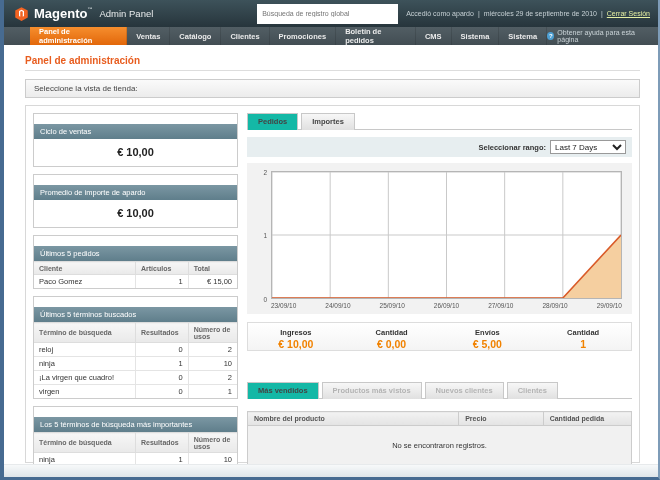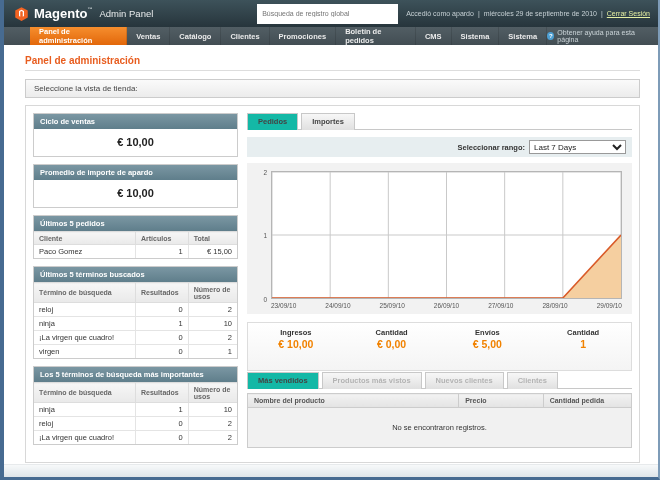--- a/index.html
+++ b/index.html
@@ -42,21 +42,21 @@
                     display:flex; align-items:center; gap:4px; }
   select { font-size:8px; height:14px; border:1px solid #999; background:#fff; color:#222; }
 
   .dashboard-container { width:615px; height:358px; border:1px solid #d8d8d8; background:#fff;
                          padding:7px; display:flex; gap:9px; }
 
   
   .left-col { width:205px; display:flex; flex-direction:column; gap:7px; }
   .dash-box { border:1px solid #ccc; background:#fff; }
   .dash-box-head { background:linear-gradient(#7b97a3,#5f7e8b); color:#fff; font-size:7.5px;
-                   font-weight:bold; padding:3px 6px; }
+                   font-weight:normal; padding:3px 6px;margin-top:10px; }
   .dash-box-value { text-align:center; font-size:11px; font-weight:bold; color:#222; padding:7px 0 8px; }
   .dash-table { width:100%; border-collapse:collapse; table-layout:fixed; font-size:7.5px; color:#333; }
   .dash-table th { background:linear-gradient(#f6f6f6,#e9e9e9); font-size:7px; color:#666; text-align:left;
                    padding:2.5px 5px; border:1px solid #ddd; font-weight:bold; }
   .dash-table td { padding:2px 5px; border:1px solid #e4e4e4; background:#fff; overflow:hidden;
                    white-space:nowrap; text-overflow:ellipsis; }
   .dash-table th:first-child, .dash-table td:first-child { border-left:none; }
   .dash-table th:last-child, .dash-table td:last-child { border-right:none; }
   .dash-table tr:last-child td { border-bottom:none; }
   .num { text-align:right; }
@@ -66,40 +66,40 @@
   .tab-row { display:flex; align-items:flex-end; border-bottom:1px solid #c8c8c8; height:17px; }
   .tab { font-size:7.5px; font-weight:bold; color:#444; padding:3px 10px 4px; cursor:pointer;
          border:1px solid #c8c8c8; border-bottom:none; background:linear-gradient(#f7f7f7,#e0e0e0);
          margin-right:3px; position:relative; top:1px; }
   .tab.active { background:#14b8a6; }
   .tab.disabled { color:#b3b3b3; }
 
   .range-bar { margin-top:7px; background:#e7eef0; padding:3px 6px; display:flex;
                justify-content:flex-end; align-items:center; gap:4px; font-size:7.5px;
                font-weight:bold; color:#333; }
-  .range-bar select { width:97px; }
+  .range-bar select { width:76px; }
 
   .chart-box { margin-top:6px; background:#f2f2f2; padding:8px 10px 3px 2px; }
   .chart-inner { display:flex; }
   .y-labels { width:22px; position:relative; font-size:6.5px; color:#555; }
   .y-labels span { position:absolute; right:4px; transform:translateY(-50%); }
   .y-top { top:1px; } .y-mid { top:50%; } .y-bot { top:100%; }
   .plot { flex:1; height:128px; background:#fff; border:1px solid #b5b5b5; position:relative; }
   .plot svg { position:absolute; inset:0; width:100%; height:100%; display:block; }
   .x-labels { display:flex; justify-content:space-between; margin-left:22px; font-size:6.5px;
               color:#555; padding:3px 0 2px; }
 
   .totals-row { margin-top:8px; border:1px solid #ddd; background:linear-gradient(#fff,#f4f4f4);
-                display:flex; padding:5px 0 20px; }
+                display:flex; padding:5px 0 0; }
   .total { flex:1; text-align:center; }
   .total-label { font-size:7.5px; font-weight:bold; color:#333; }
   .total-value { font-size:10.5px; font-weight:bold; color:#f18200; margin-top:1px; }
 
-  .bottom-tabs { margin-top:1px; }
-  .products { width:100%; border-collapse:collapse; table-layout:fixed; margin-top:4px; font-size:7.5px; }
+  .bottom-tabs { margin-top:31px; }
+  .products { width:100%; border-collapse:collapse; table-layout:fixed; margin-top:12px; font-size:7.5px; }
   .products th { background:linear-gradient(#f2f2f2,#e3e3e3); font-size:7px; font-weight:bold; color:#555;
                  text-align:left; padding:3px 6px; border:1px solid #ccc; }
   .products td.empty { background:#f1f1f1; border:1px solid #ccc; text-align:center;
                        height:40px; color:#333; }
 
   .page-footer { flex:0 0 13px; background:linear-gradient(#f7f9fa,#dfe5e9); border-top:1px solid #e7eaec; }
 </style>
 </head>
 <body>
 

